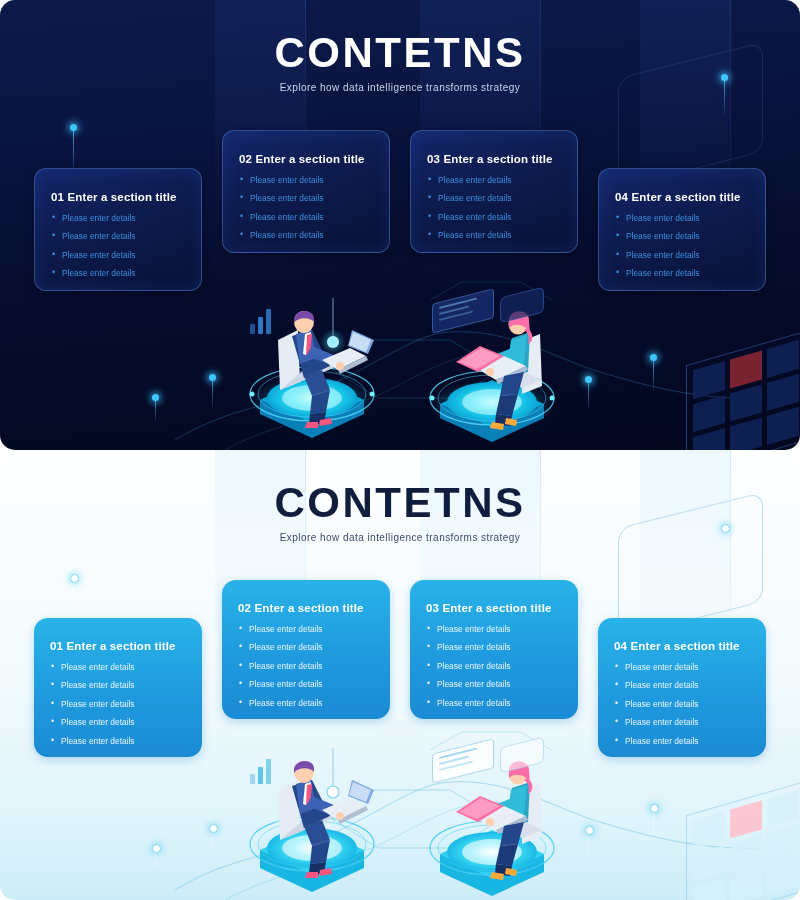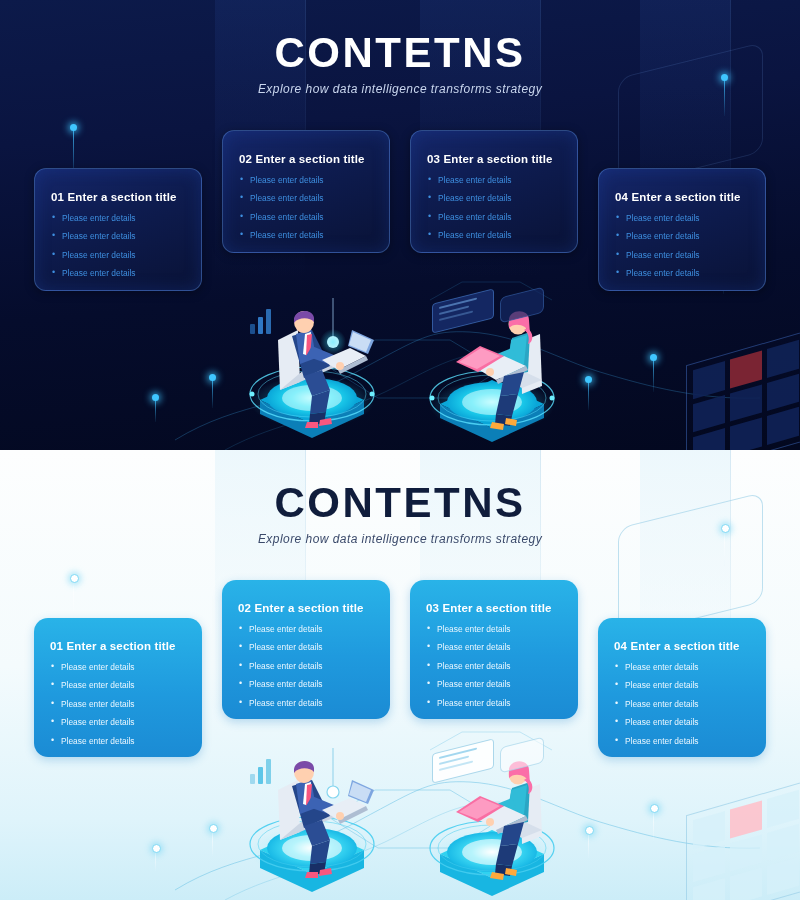--- a/index.html
+++ b/index.html
@@ -1,19 +1,19 @@
 <!DOCTYPE html>
 <html><head>
 <meta charset="utf-8">
 <style>
   * { margin:0; padding:0; box-sizing:border-box; }
   html,body{ width:800px; height:900px; background:#fff; }
   body{ font-family:"Liberation Sans", sans-serif; overflow:hidden; }
 
-  .slide{ position:relative; width:800px; height:450px; overflow:hidden; }
+  .slide{ position:relative; width:800px; height:450px; overflow:hidden;border-radius:15px; }
 
   
   .slide.dark{
     background:
       linear-gradient(175deg, #0c1a4a 0%, #0a1440 28%, #050c2c 62%, #03081f 100%);
   }
   .dark .panel-col{
     position:absolute; top:0; bottom:0;
     background:linear-gradient(180deg, rgba(38,70,150,.20), rgba(20,40,100,0) 62%);
   }
@@ -44,21 +44,21 @@
       display:grid; grid-template-columns:repeat(3,1fr); grid-template-rows:repeat(3,1fr);
       gap:5px; padding:6px; }
   .building i{ display:block; background:rgba(16,34,86,.9); }
   .building i.hot{ background:#7a2433; }
 
   
   .title-wrap{ position:absolute; left:0; right:0; text-align:center; }
   .title{ font-size:42px; font-weight:700; letter-spacing:2.5px; line-height:1; }
   .dark .title{ color:#ffffff; }
   .light .title{ color:#101d3c; }
-  .subtitle{ font-size:12px; font-style:italic; letter-spacing:.45px; margin-top:8px; }
+  .subtitle{ font-size:10px; letter-spacing:.45px; margin-top:8px; }
   .dark .subtitle{ color:#c9d6ee; }
   .light .subtitle{ color:#3b4a6b; }
 
   
   .card{ position:absolute; border-radius:12px; padding:22px 16px 12px 16px; }
   .dark .card{
     background:linear-gradient(160deg,#15276b 0%, #0e1c50 40%, #091236 100%);
     border:1px solid rgba(96,150,235,.42);
     box-shadow:0 0 16px rgba(30,70,170,.30) inset, 0 2px 10px rgba(0,0,0,.35);
   }

